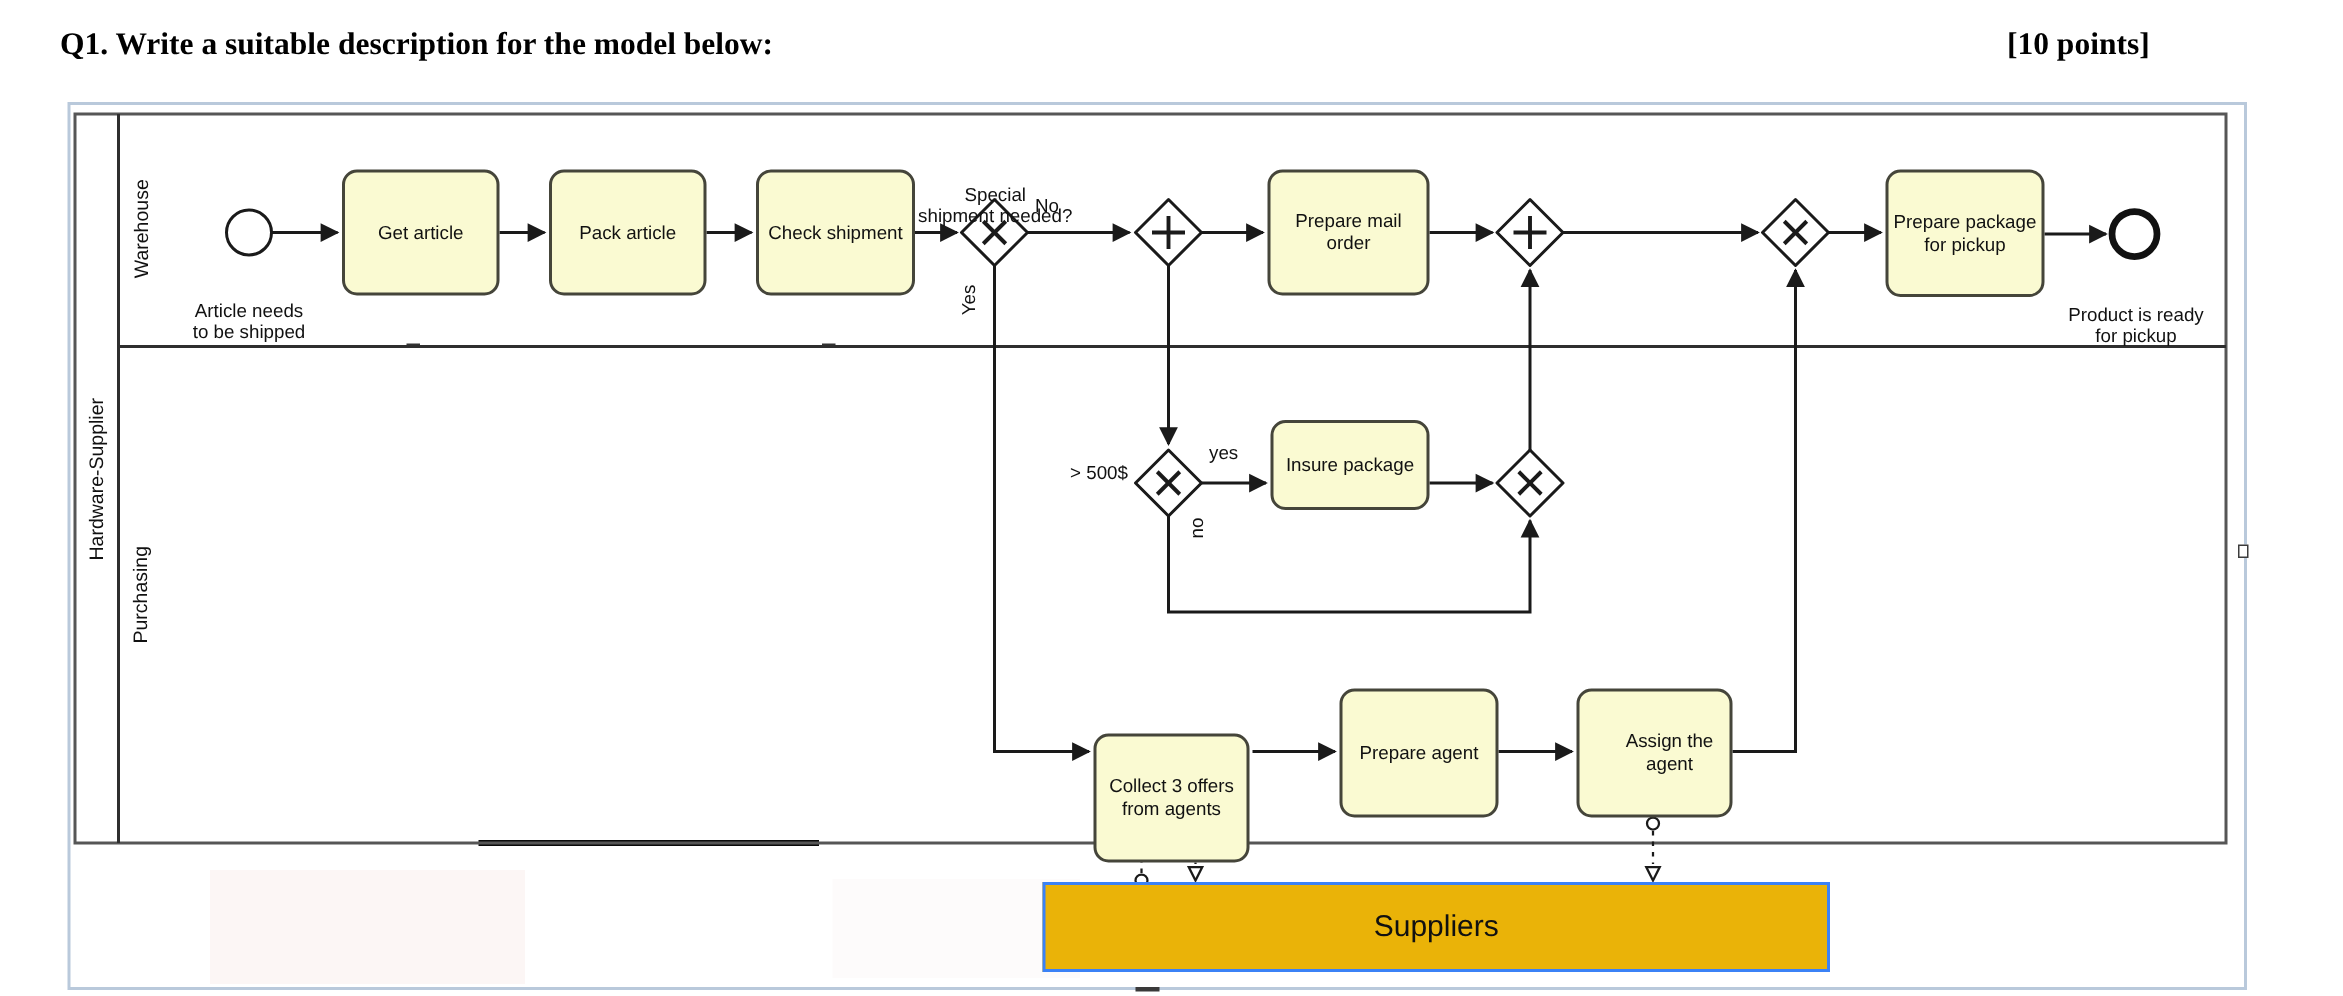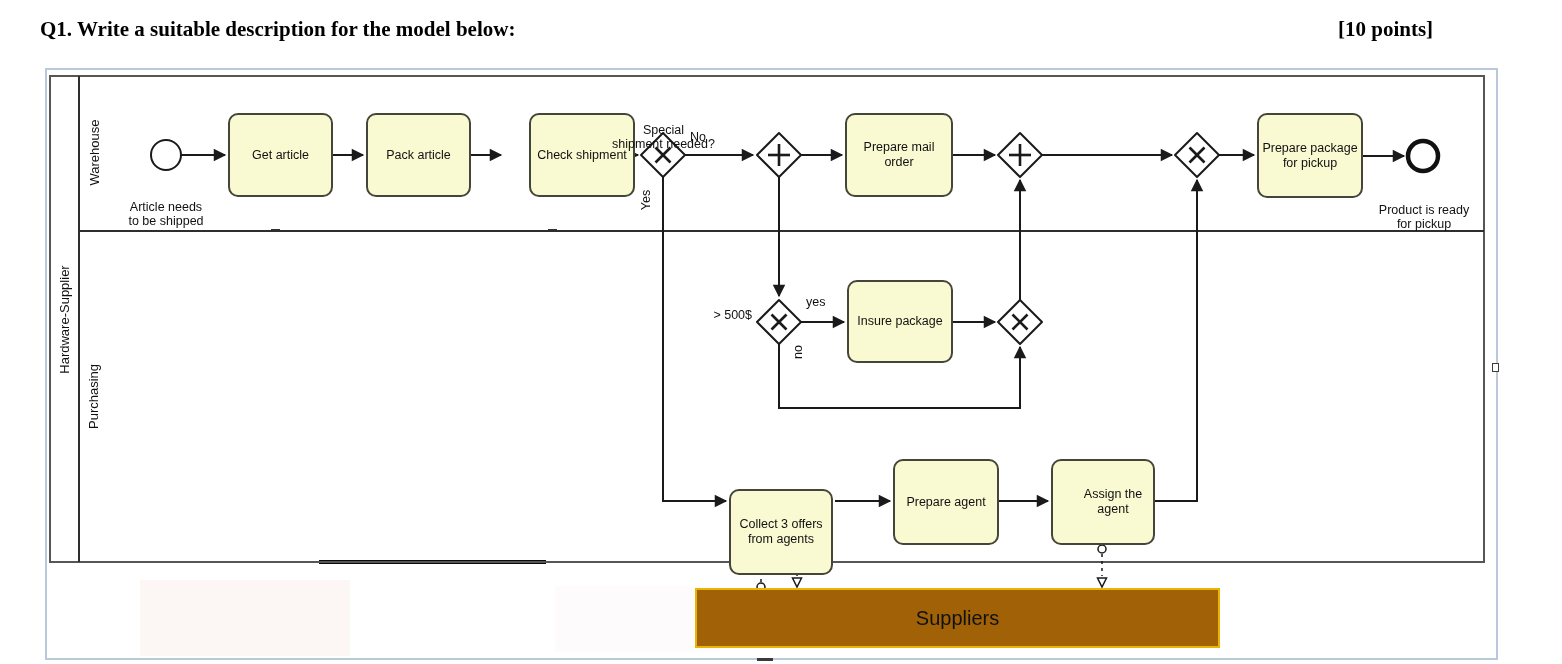--- a/index.html
+++ b/index.html
@@ -14,22 +14,22 @@
   .hline{position:absolute;height:0;border-top:2px solid #2e2e2e;}
   .rotbox{position:absolute;display:flex;align-items:center;justify-content:center;}
   .rotbox span{transform:rotate(-90deg);white-space:nowrap;font-size:13px;color:#111;}
   .task{position:absolute;background:#fafad2;border:2px solid #45453a;border-radius:10px;
         box-sizing:border-box;display:flex;align-items:center;justify-content:center;
         text-align:center;font-size:12.5px;line-height:15px;padding:0 3px;color:#111;}
   .lbl{position:absolute;font-size:12.5px;line-height:14px;color:#111;}
   .center{text-align:center;}
   .preline{white-space:pre-line;margin-top:28px;}
   .suppliers{position:absolute;left:695px;top:588px;width:525px;height:60px;
-             border:2px solid #eab308;box-sizing:border-box;display:flex;align-items:center;
-             justify-content:center;font-size:20px;color:#111;background:#a16207;}
+             border:2px solid #3b82f6;box-sizing:border-box;display:flex;align-items:center;
+             justify-content:center;font-size:20px;color:#111;background:#eab308;}
   .artifact{position:absolute;}
   svg#conn{position:absolute;left:0;top:0;pointer-events:none;}
 </style>
 </head>
 <body>
 
 <div id="page">
 
   <div class="qtitle" style="left:40px;top:16px;">Q1. Write a suitable description for the model below:</div>
   <div class="qtitle" style="left:1338px;top:16px;">[10 points]</div>
@@ -144,24 +144,24 @@
         </g>
       </g>
     </g>
 
     <circle cx="166" cy="155" r="15" fill="#ffffff" stroke="#1a1a1a" stroke-width="2"></circle>
     <circle cx="1423" cy="156" r="15" fill="#ffffff" stroke="#111111" stroke-width="4.5"></circle>
   </svg>
 
   <div class="task" style="left:228px;top:113px;width:105px;height:84px;">Get article</div>
   <div class="task" style="left:366px;top:113px;width:105px;height:84px;">Pack article</div>
-  <div class="task" style="left:529px;top:113px;width:106px;height:84px;">Check shipment</div>
+  <div class="task" style="left:504px;top:113px;width:106px;height:84px;">Check shipment</div>
   <div class="task" style="left:845px;top:113px;width:108px;height:84px;">Prepare mail order</div>
   <div class="task" style="left:1257px;top:113px;width:106px;height:85px;">Prepare package for pickup</div>
-  <div class="task" style="left:847px;top:280px;width:106px;height:83px;">Insure package</div>
+  <div class="task" style="left:847px;top:280px;width:106px;height:60px;">Insure package</div>
   <div class="task" style="left:729px;top:459px;width:104px;height:86px;margin-top:30px;">Collect 3 offers from agents</div>
   <div class="task" style="left:893px;top:459px;width:106px;height:86px;">Prepare agent</div>
   <div class="task" style="left:1051px;top:459px;width:104px;height:86px;padding-left:23px;">Assign the agent</div>
 
   <div class="lbl center preline" style="left:114px;top:172px;width:104px;">Article needs
 to be shipped</div>
   <div class="lbl center preline" style="left:1367px;top:175px;width:114px;">Product is ready
 for pickup</div>
 
   <div class="lbl center preline" style="left:596px;top:95px;width:135px;">Special

